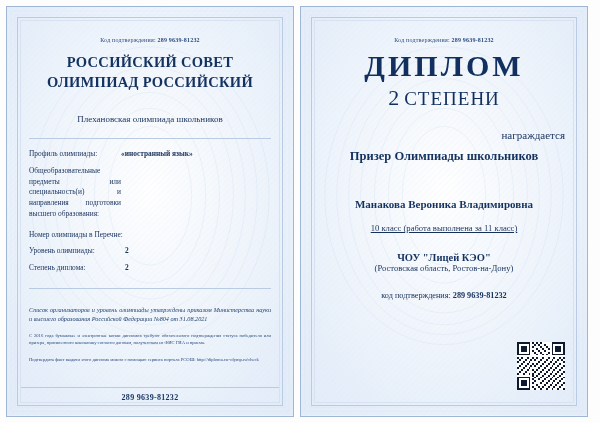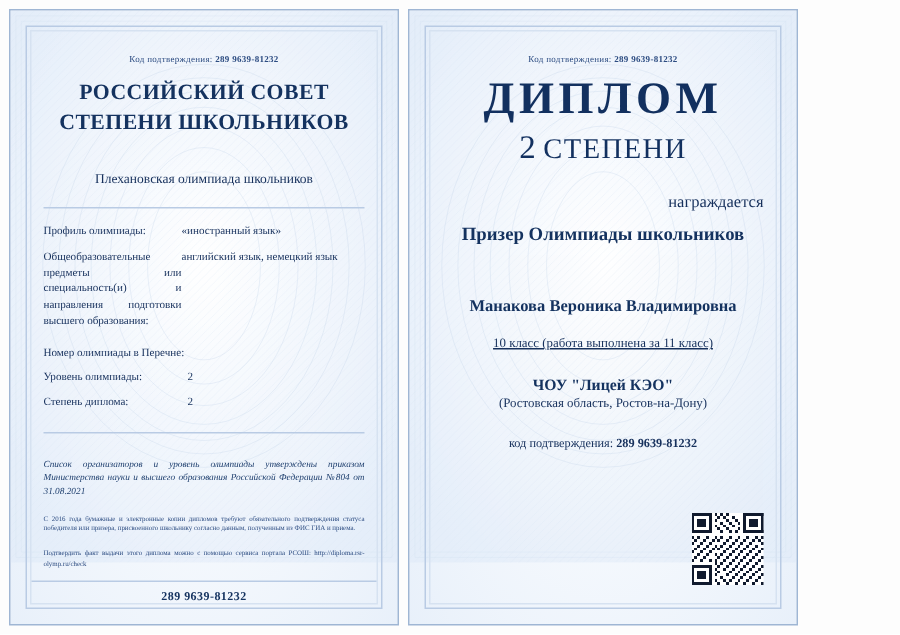--- a/index.html
+++ b/index.html
@@ -18,21 +18,21 @@
     width: 600px;
     height: 423px;
     background: #fdfdfd;
     display: flex;
     gap: 6px;
     padding: 6px;
     box-sizing: border-box;
   }
   .certificate {
     position: relative;
-    width: 260px;
+    width: 288px;
     height: 411px;
     box-sizing: border-box;
     background:
       radial-gradient(ellipse at 50% 45%, #ffffff 0%, #f4f8fd 55%, #e8f0fa 100%);
     border: 1px solid #9fb6d4;
     overflow: hidden;
   }
   
   .guilloche {
     position: absolute;
@@ -98,20 +98,21 @@
     margin-bottom: 6px;
   }
   .field-label {
     width: 92px;
     flex: 0 0 92px;
     color: #16305c;
   }
   .field-value {
     flex: 1;
     color: #16305c;
+    font-weight: bold;
   }
   .just { text-align: justify; }
   .numbers {
     margin-top: 10px;
     font-size: 7.4px;
     line-height: 1.5;
   }
   .numbers .field-label { width: 96px; flex: 0 0 96px; }
   .note {
     margin-top: 16px;
@@ -258,35 +259,34 @@
     <div class="inner-frame2"></div>
 
     <div class="content">
       <div class="code-top">
         <span>Код подтверждения:</span>
         <b>289 9639-81232</b>
       </div>
 
       <div class="title-main">
         <div>РОССИЙСКИЙ СОВЕТ</div>
-        <div>СТЕПЕНИ ШКОЛЬНИКОВ</div>
+        <div>ОЛИМПИАД РОССИЙСКИЙ</div>
       </div>
 
       <div class="subtitle">Плехановская олимпиада школьников</div>
 
       <div class="rule"></div>
 
       <div class="field-row">
         <div class="field-label just">Профиль олимпиады:</div>
         <div class="field-value">«иностранный язык»</div>
       </div>
 
       <div class="field-row">
         <div class="field-label just">Общеобразовательные предметы или специальность(и) и направления подготовки высшего образования:</div>
-        <div class="field-value">английский язык, немецкий язык</div>
       </div>
 
       <div class="numbers">
         <div class="field-row">
           <div class="field-label">Номер олимпиады в Перечне:</div>
         </div>
         <div class="field-row">
           <div class="field-label">Уровень олимпиады:</div>
           <div class="field-value">2</div>
         </div>

